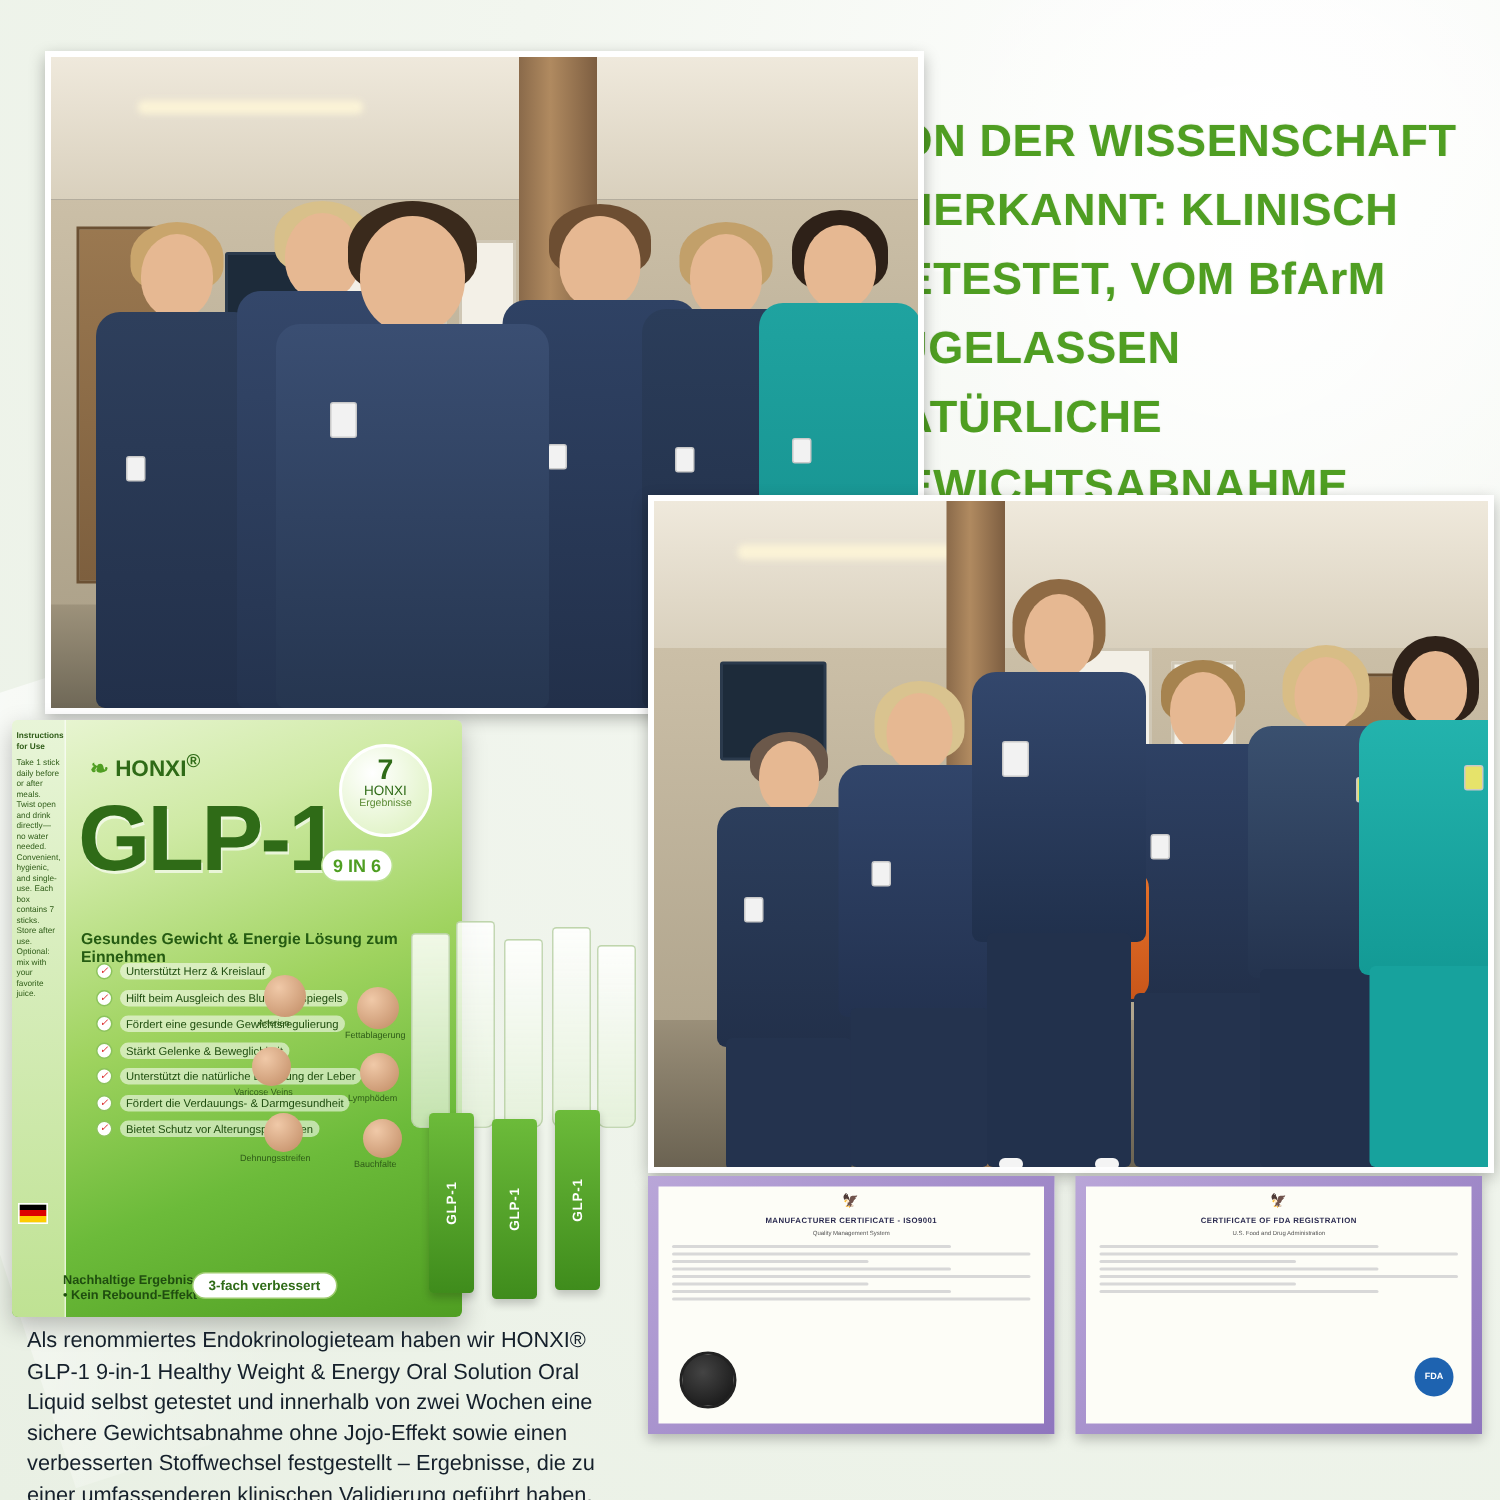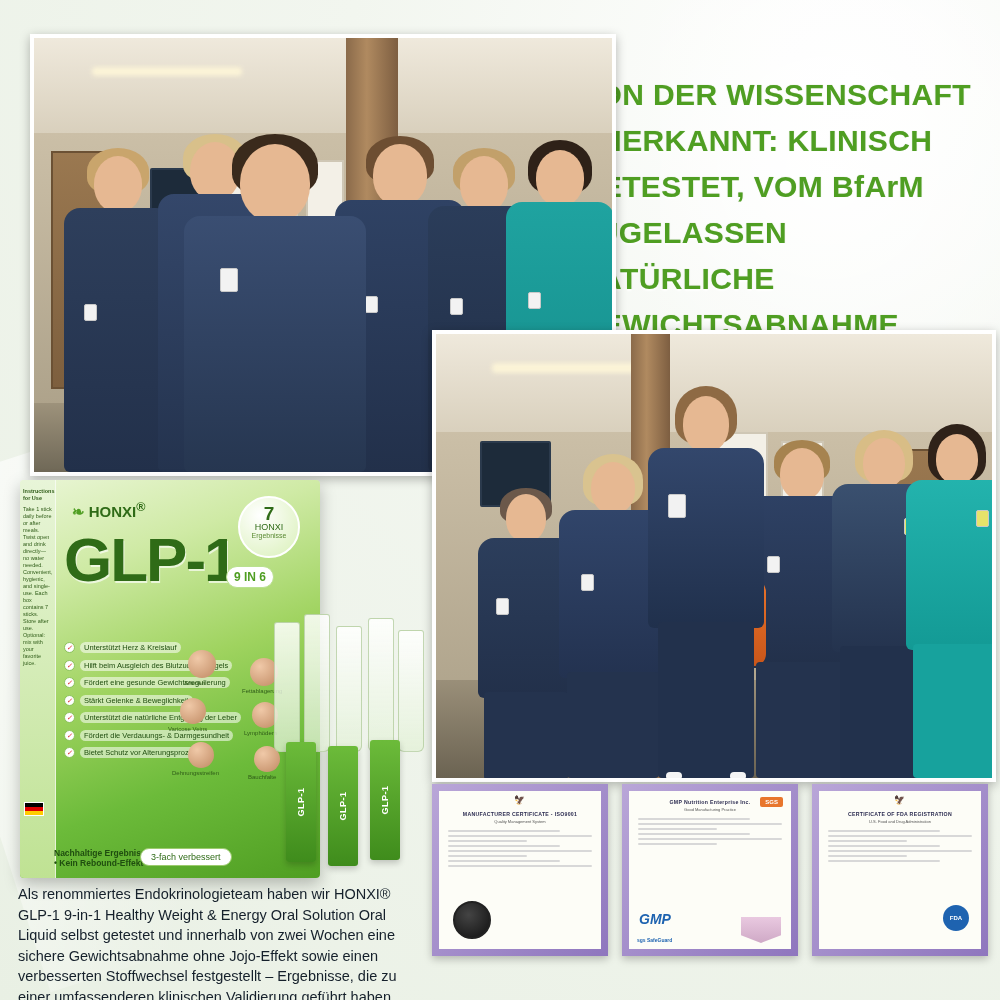--- a/index.html
+++ b/index.html
@@ -75,21 +75,21 @@
     border-radius:50% 50% 46% 46%;background:#e6b892;}
   .hair{position:absolute;left:50%;transform:translateX(-50%);border-radius:50% 50% 35% 35%;}
   .body{position:absolute;left:50%;transform:translateX(-50%);
     border-radius:16px 16px 6px 6px;}
   .badge{position:absolute;width:11px;height:15px;background:#f2f2f2;border:1px solid #c9c9c9;border-radius:2px;}
   .legs{position:absolute;left:50%;transform:translateX(-50%);border-radius:4px;}
   .shoe{position:absolute;width:16px;height:8px;background:#f4f4f4;border-radius:6px;bottom:-2px;}
 
   
   #product{
-    position:absolute;left:8px;top:480px;width:300px;height:398px;margin-left:12px;
+    position:absolute;left:8px;top:480px;width:300px;height:398px;
   }
   .box{
     position:absolute;inset:0;border-radius:4px;
     background:linear-gradient(160deg,#eaf6d6 0%,#cfeaa5 22%,#9fd35f 48%,#6cbb3a 72%,#4f9e22 100%);
     box-shadow:0 6px 16px rgba(0,0,0,.25);
     overflow:hidden;
   }
   .box-left{
     position:absolute;left:0;top:0;bottom:0;width:36px;
     background:linear-gradient(180deg,#e8f5d8,#bfe293);
@@ -102,31 +102,31 @@
     letter-spacing:-2px;text-shadow:1px 2px 0 rgba(255,255,255,.65);}
   .nine{position:absolute;left:206px;top:86px;background:#ffffff;color:#4f9e22;
     font-size:12px;font-weight:bold;padding:3px 7px;border-radius:11px;border:1px solid #b9e08f;}
   .sub{position:absolute;left:46px;top:140px;width:230px;font-size:10.5px;color:#255c12;font-weight:bold;}
   .tage{position:absolute;right:20px;top:16px;width:62px;height:62px;border-radius:50%;
     background:radial-gradient(circle at 35% 30%,#ffffff,#d9f0b8);
     border:2px solid #ffffff;color:#2f6b17;text-align:center;box-sizing:border-box;padding-top:8px;}
   .tage b{display:block;font-size:19px;line-height:16px;}
   .tage span{display:block;font-size:9px;}
   .tage i{display:block;font-size:7px;font-style:normal;color:#5a8a33;}
-  .bullets{position:absolute;left:44px;top:162px;width:200px;}
+  .bullets{position:absolute;left:56px;top:162px;width:200px;}
   .bullet{display:flex;align-items:center;gap:5px;margin-bottom:6.5px;}
   .bullet .dot{width:9px;height:9px;border-radius:50%;background:#fff;border:1px solid #8cc35c;
     display:flex;align-items:center;justify-content:center;color:#d33;font-size:7px;line-height:1;}
   .bullet span{font-size:7.5px;color:#1f4d0f;background:rgba(255,255,255,.55);padding:1px 4px;border-radius:7px;}
   .organ{position:absolute;border-radius:50%;background:radial-gradient(circle at 35% 30%,#f0c9a8,#c08a63);}
   .organ-lbl{position:absolute;font-size:6px;color:#2f5c18;}
   .boxfoot{position:absolute;left:34px;bottom:10px;right:8px;}
   .foot-line{font-size:8.5px;color:#1f4d0f;font-weight:bold;}
   .verbessert{position:absolute;left:120px;bottom:12px;background:#ffffff;border:1px solid #9ccb6d;
-    color:#2f6b17;font-size:9px;font-weight:normal;padding:3px 10px;border-radius:10px;}
+    color:#2f6b17;font-size:9px;font-weight:bold;padding:3px 10px;border-radius:10px;}
   .flag{position:absolute;left:4px;bottom:62px;width:18px;height:12px;
     background:linear-gradient(180deg,#000 33%,#d00 33%,#d00 66%,#fc0 66%);border:1px solid #fff;}
 
   
   .vials{position:absolute;left:270px;top:610px;width:160px;height:270px;}
   .vial{position:absolute;bottom:0;width:30px;height:120px;border-radius:3px;
     background:linear-gradient(180deg,#6cbb3a,#3f8c1c);box-shadow:0 3px 6px rgba(0,0,0,.2);}
   .vial span{position:absolute;left:50%;top:50%;transform:translate(-50%,-50%) rotate(-90deg);
     color:#fff;font-size:9px;font-weight:bold;letter-spacing:.5px;white-space:nowrap;}
   .ampoule{position:absolute;width:24px;border-radius:3px 3px 6px 6px;
@@ -320,20 +320,21 @@
       </div>
 
       <div class="tage">
         <b>7</b>
         <span>HONXI</span>
         <i>Ergebnisse</i>
       </div>
 
       <div class="glp">GLP-1</div>
       <div class="nine">9 IN 6</div>
+      <div class="sub">Gesundes Gewicht &amp; Energie Lösung zum Einnehmen</div>
 
       <div class="bullets">
         <div class="bullet">
             <i class="dot">✓</i>
             <span>Unterstützt Herz &amp; Kreislauf</span>
           </div>
         <div class="bullet">
             <i class="dot">✓</i>
             <span>Hilft beim Ausgleich des Blutzuckerspiegels</span>
           </div>
@@ -412,38 +413,20 @@
           <i class="m"></i>
             <i></i>
             <i class="s"></i>
           <i class="m"></i>
             <i></i>
         </div>
         <div class="seal" style="left:14px;bottom:10px;"></div>
       </div>
     </div>
 
-    <div class="cert">
-      <div class="cert-inner">
-        <div class="sgs">SGS</div>
-        <div class="cert-title">GMP Nutrition Enterprise Inc.</div>
-        <div class="cert-sub">Good Manufacturing Practice</div>
-        <div class="lines">
-          <i class="m"></i>
-            <i></i>
-            <i class="s"></i>
-          <i class="m"></i>
-            <i></i>
-            <i class="s"></i>
-        </div>
-        <div class="gmp">GMP</div>
-        <div style="position:absolute;left:8px;bottom:6px;font-size:5px;color:#1e63b0;font-weight:bold;">sgs SafeGuard</div>
-        <div class="ribbon" style="right:10px;left:auto;transform:none;"></div>
-      </div>
-    </div>
 
     <div class="cert">
       <div class="cert-inner">
         <div class="eagle">🦅</div>
         <div class="cert-title" style="margin-top:12px;">CERTIFICATE OF FDA REGISTRATION</div>
         <div class="cert-sub">U.S. Food and Drug Administration</div>
         <div class="lines">
           <i class="m"></i>
             <i></i>
             <i class="s"></i>

